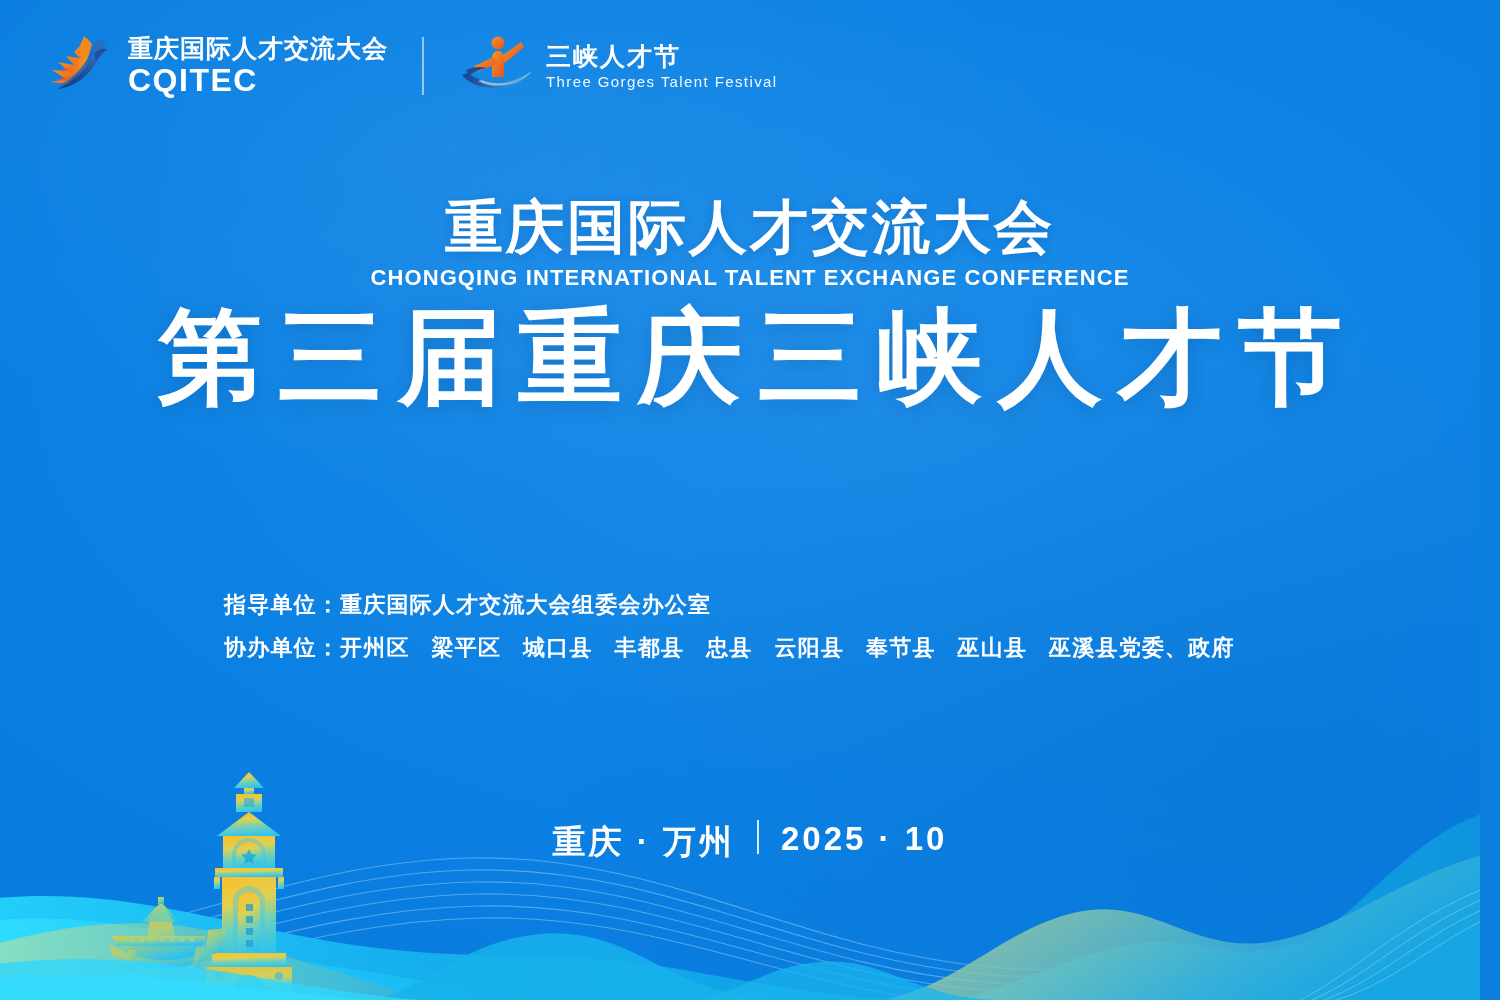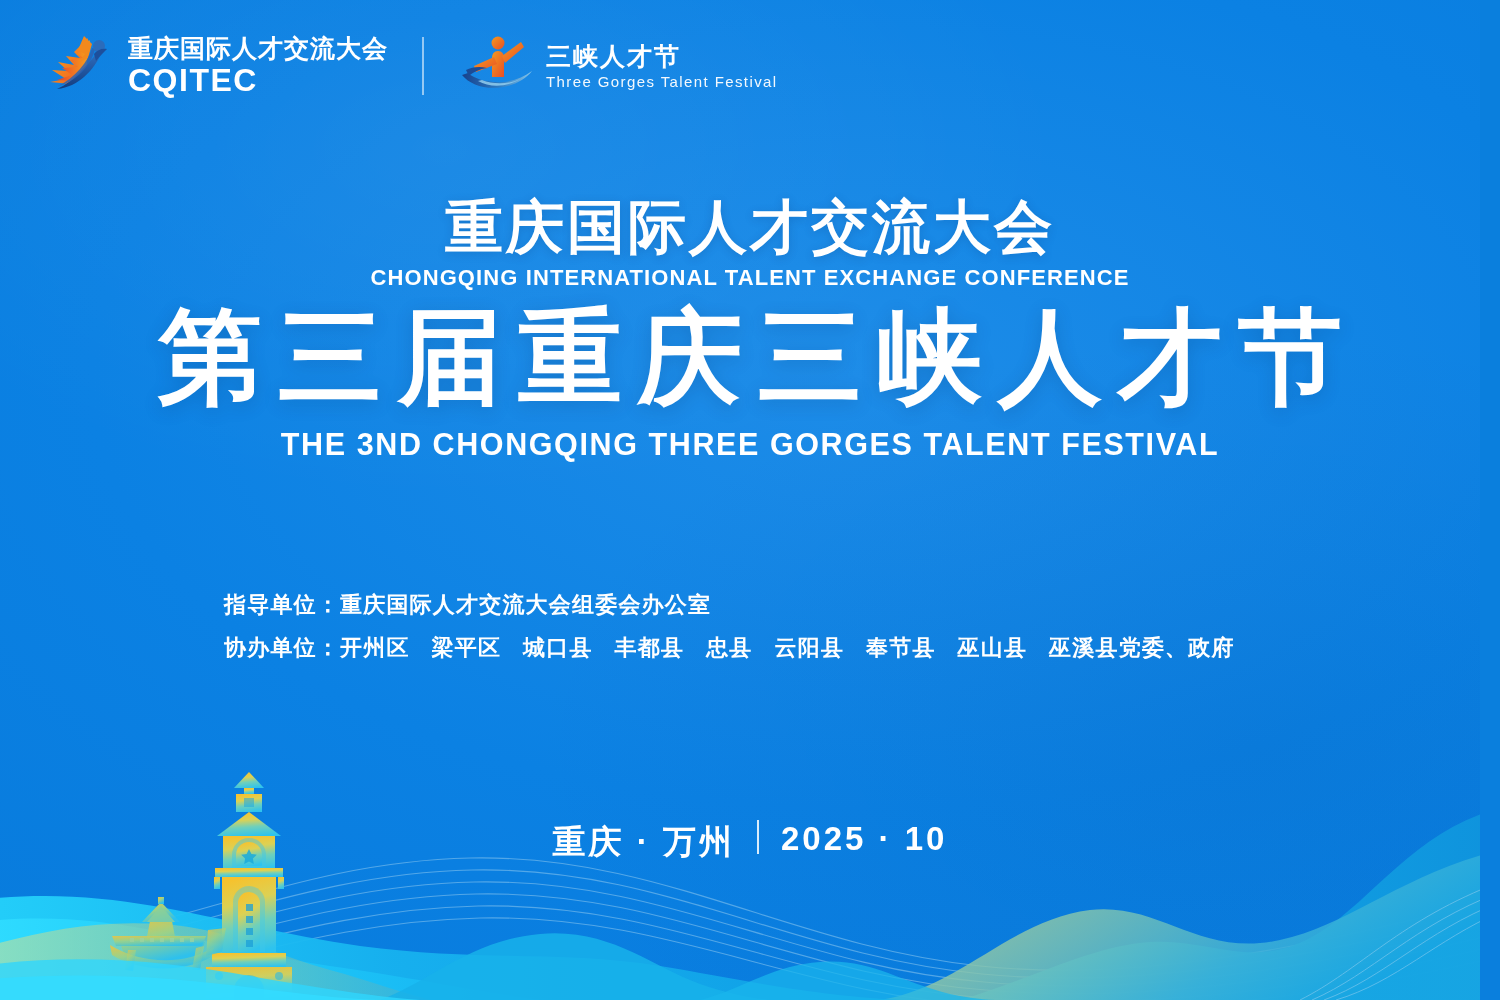--- a/index.html
+++ b/index.html
@@ -250,21 +250,20 @@
         <div class="tg-en">Three Gorges Talent Festival</div>
       </span>
     </div>
 
   </div>
 
   <div class="titles">
     <div class="conf-cn">重庆国际人才交流大会</div>
     <div class="conf-en">CHONGQING  INTERNATIONAL TALENT EXCHANGE CONFERENCE</div>
     <div class="festival-cn">第三届重庆三峡人才节</div>
-    <div class="festival-en">THE 3ND CHONGQING THREE GORGES TALENT FESTIVAL</div>
   </div>
 
   <div class="orgs">
     <div class="org-line">指导单位：重庆国际人才交流大会组委会办公室</div>
     <div class="org-line">协办单位：开州区   梁平区   城口县   丰都县   忠县   云阳县   奉节县   巫山县   巫溪县党委、政府</div>
   </div>
 
   <div class="placedate">
     <span class="pd-place">重庆 · 万州</span>
     <span class="pd-sep"></span>

